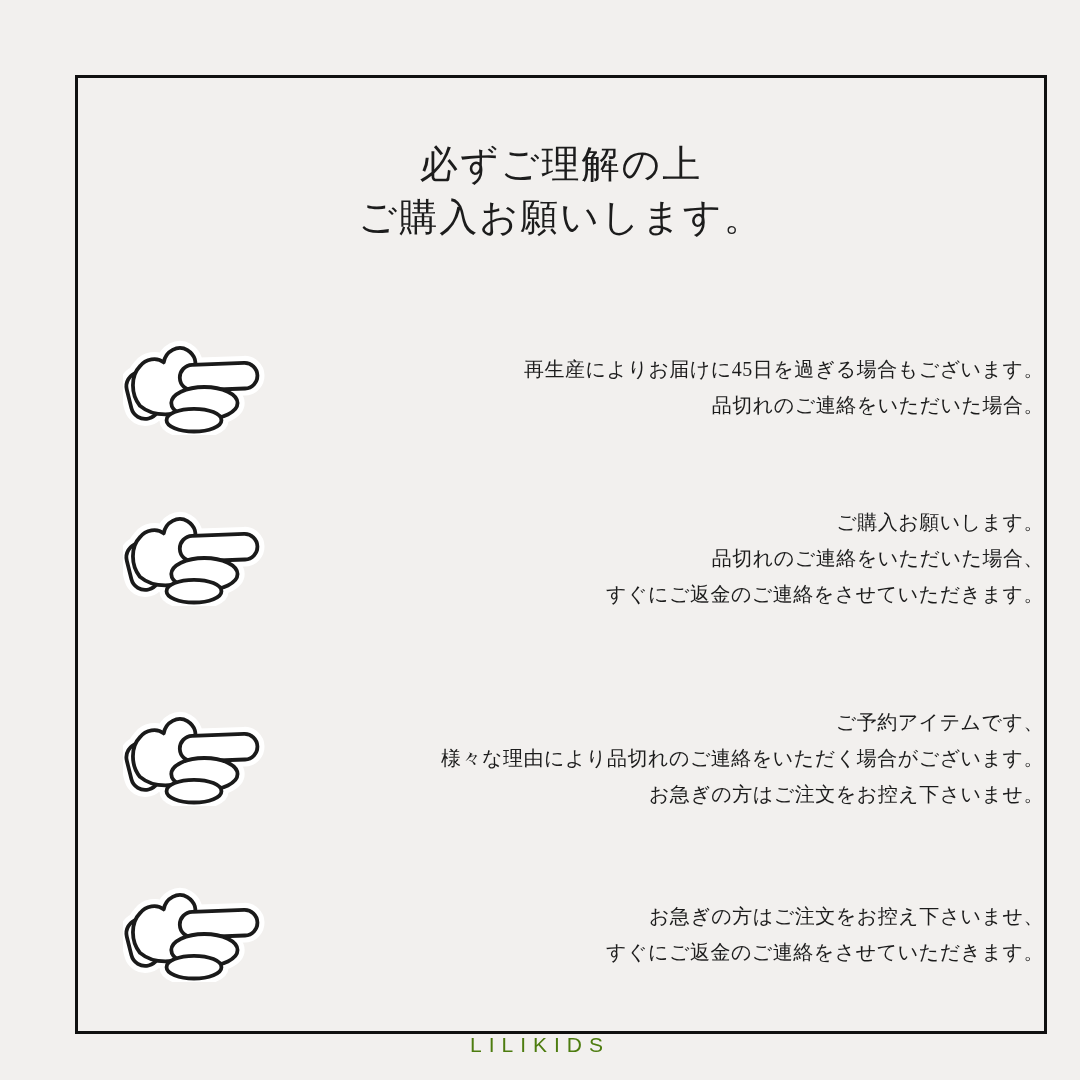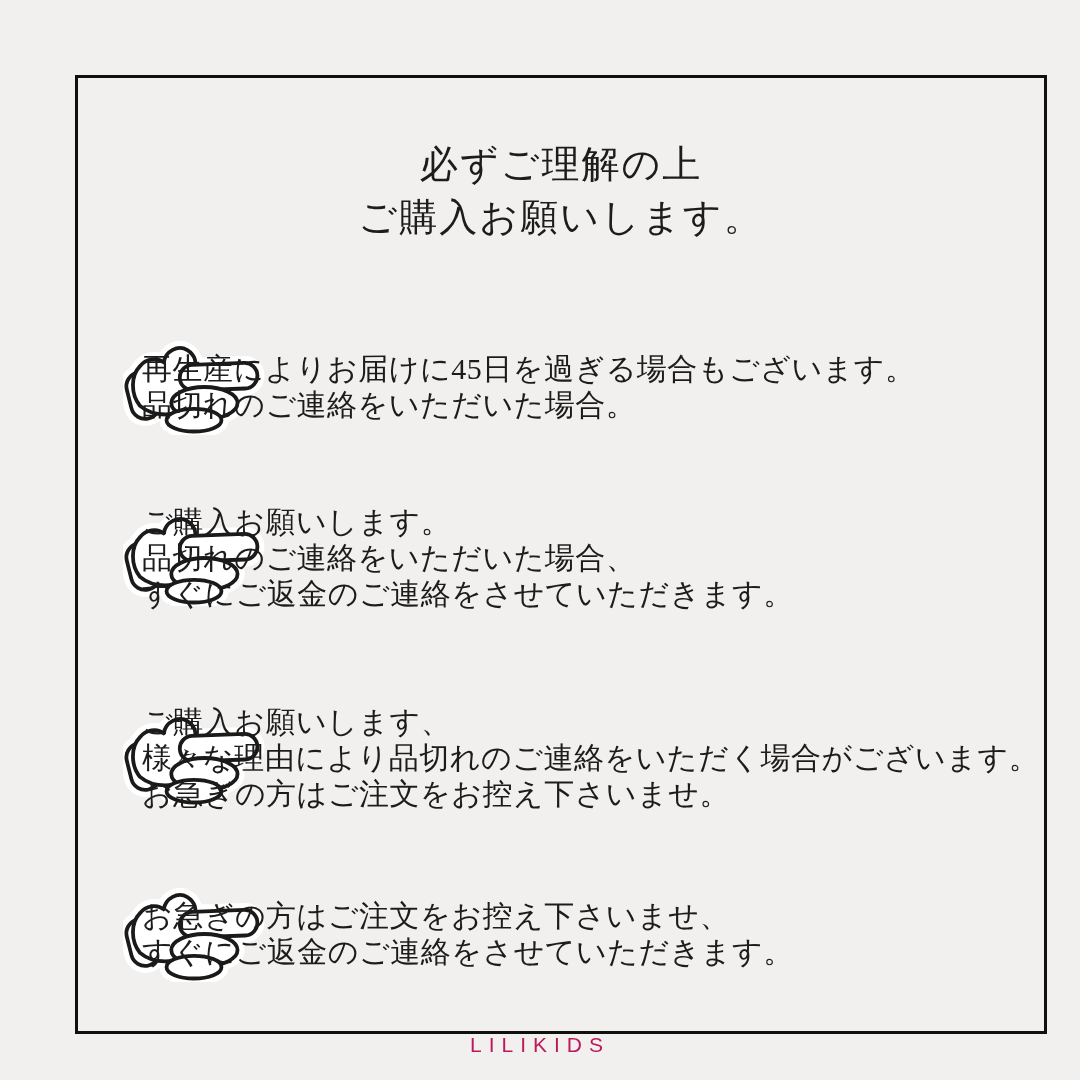--- a/index.html
+++ b/index.html
@@ -46,33 +46,33 @@
     left:45px;top:50%;
     transform:translateY(-50%);
     width:142px;height:96px;
   }
   .hand-wrap svg{width:100%;height:100%;display:block;}
   .notice-text{
     position:absolute;
     left:0;right:0;top:50%;
     transform:translateY(-50%);
     padding-left:64px;
-    text-align:left;
-    font-size:30px;
+    text-align:right;
+    font-size:20px;
     line-height:36px;
     letter-spacing:0.5px;
   }
   .brand{
     position:absolute;
     left:0;right:0;top:1033px;
     text-align:center;
     font-family:"Liberation Sans","DejaVu Sans",sans-serif;
     font-size:21px;
     letter-spacing:7px;
-    color:#be185d;
+    color:#4d7c0f;
     font-weight:400;
   }
 </style>
 </head>
 <body>
 
 <div class="canvas">
 
   <div class="frame">
 
@@ -145,21 +145,21 @@
           <g fill="#ffffff" stroke="#1a1a1a" stroke-width="4" stroke-linejoin="round">
             <rect x="6" y="34" width="30" height="50" rx="15" transform="rotate(-14 21 59)"></rect>
             <path d="M18,70 C8,58 8,38 18,28 C24,20 36,18 43,24 C45,12 58,5 68,11 C76,16 79,25 74,32 C82,44 80,60 70,70 C58,82 32,82 18,70 Z"></path>
             <rect x="60" y="27" width="82" height="27" rx="13.5" transform="rotate(-2 60 40)"></rect>
             <ellipse cx="86" cy="67" rx="35" ry="17"></ellipse>
             <ellipse cx="75" cy="85" rx="29" ry="12"></ellipse>
           </g>
         </svg>
       </span>
       <div class="notice-text">
-        <div>ご購入お願いします、</div>
+        <div>ご予約アイテムです、</div>
         <div>様々な理由により品切れのご連絡をいただく場合がございます。</div>
         <div>お急ぎの方はご注文をお控え下さいませ。</div>
       </div>
     </div>
 
     <div class="notice-row row-4">
       <span class="hand-wrap">
         <svg viewBox="0 0 150 100" aria-hidden="true">
           <g fill="#ffffff" stroke="#ffffff" stroke-width="15" stroke-linejoin="round" stroke-linecap="round">
             <rect x="6" y="34" width="30" height="50" rx="15" transform="rotate(-14 21 59)"></rect>

